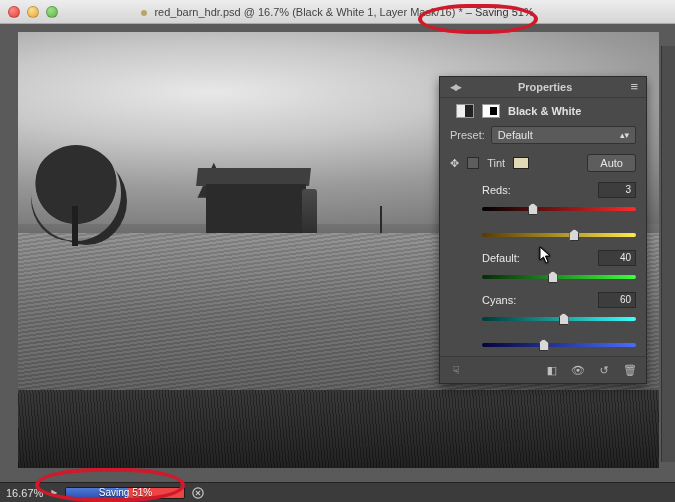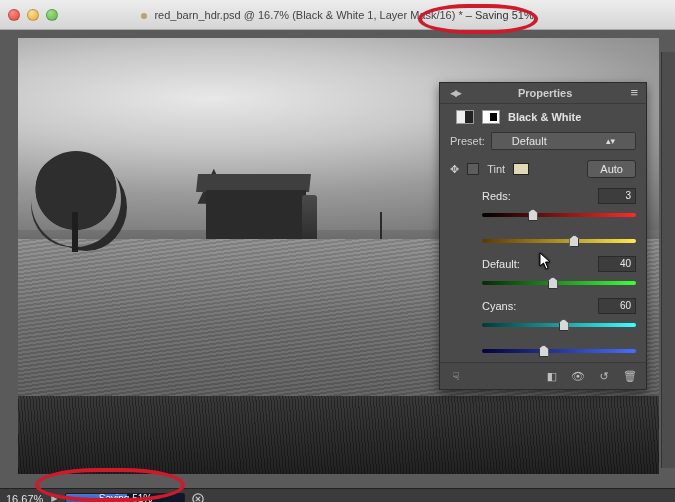--- a/index.html
+++ b/index.html
@@ -1,18 +1,18 @@
 <!DOCTYPE html>
 <html><head>
 <meta charset="utf-8">
 <style>
   * { box-sizing: border-box; margin: 0; padding: 0; font-family: "Lucida Grande", Helvetica, Arial, sans-serif; }
   body { background: #fff; width: 675px; height: 502px; position: relative; overflow: hidden; }
   .titlebar {
-    height: 30px; background: linear-gradient(#ededed, #d5d5d5);
+    height: 24px; background: linear-gradient(#ededed, #d5d5d5);
     border-bottom: 1px solid #aaa; display: flex; align-items: center;
     padding: 0 8px; font-size: 11px; color: #333; position: relative;
   }
   .traffic { display: flex; gap: 7px; position: absolute; left: 8px; }
   .tl { width: 12px; height: 12px; border-radius: 50%; border: 1px solid rgba(0,0,0,0.2); }
   .tl.red { background: radial-gradient(circle at 35% 30%, #ff8b82, #e2443a); }
   .tl.yel { background: radial-gradient(circle at 35% 30%, #ffe08a, #e1a73e); }
   .tl.grn { background: radial-gradient(circle at 35% 30%, #9be28a, #63b147); }
   .title-center { flex: 1; text-align: center; white-space: nowrap; }
   .tab-dot { display:inline-block; width:6px; height:6px; border-radius:50%; background:#b9a46b; margin-right:4px; vertical-align:middle; }
@@ -82,21 +82,21 @@
   .subhead { display:flex; align-items:center; gap:8px; padding:6px 16px 4px; }
   .icon-box { width:18px; height:14px; border:1px solid #999; display:inline-block;
     background:linear-gradient(90deg,#eee 50%,#222 50%); }
   .icon-box.mask { background:#fff; position:relative; }
   .icon-box.mask::after { content:""; position:absolute; inset:2px 2px 2px 7px; background:#000; }
   .subhead-label { font-weight:bold; color:#e2e2e2; }
   .preset-row { display:flex; align-items:center; gap:6px; padding:4px 10px; }
   .preset-row label { color:#cfcfcf; }
   .select { flex:1; height:18px; background:#5a5a5a; border:1px solid #333;
     border-radius:2px; display:flex; align-items:center; justify-content:space-between;
-    padding:0 20px; color:#e5e5e5; cursor:pointer; }
+    padding:0 6px; color:#e5e5e5; cursor:pointer; }
   .select .caret { font-size:9px; color:#ddd; }
   .tint-row { display:flex; align-items:center; gap:8px; padding:6px 10px; }
   .tint-row .swatch { width:16px; height:12px; background:#e0d9b3; border:1px solid #222; }
   .chk { width:12px; height:12px; background:#5d5d5d; border:1px solid #2a2a2a; display:inline-block; }
   .auto-btn { margin-left:auto; background:#5d5d5d; border:1px solid #2e2e2e;
     border-radius:3px; color:#e6e6e6; padding:2px 12px; cursor:pointer; font-size:11px; }
   .slider-row { padding:4px 10px 2px;margin-left:32px; }
   .slider-line { display:flex; align-items:center; justify-content:space-between; }
   .slider-line .lab { color:#e8e8e8; }
   .valbox { width:38px; height:16px; background:#3d3d3d; border:1px solid #2a2a2a;
@@ -114,21 +114,21 @@
   .cursor svg { filter: drop-shadow(0 0 1px #000); }
 
   .statusbar {
     height:20px; background:#3b3b3b; color:#ddd; font-size:11px;
     display:flex; align-items:center; padding:0 6px; gap:8px;
     border-top:1px solid #222;
   }
   .zoom { color:#e0e0e0; }
   .sb-tri { color:#bbb; font-size:8px; }
   .progress-wrap { display:flex; align-items:center; gap:6px; }
-  .progress { position:relative; width:120px; height:12px; background:#0f172a;
+  .progress { position:relative; width:120px; height:12px; background:#ef4444;
     border:1px solid #1c1c1c; border-radius:2px; overflow:hidden;text-align:right; }
   .progress .fill { position:absolute; left:0; top:0; bottom:0; background:linear-gradient(#4e79d6,#2b52b3); }
   .progress .ptxt { position:absolute; inset:0; display:flex; align-items:center; justify-content:center;
     font-size:10px; color:#fff; text-shadow:0 1px 1px rgba(0,0,0,0.6); }
   .stop { width:14px; height:14px; color:#c8c8c8; cursor:pointer; display:flex; align-items:center; justify-content:center; }
   .scroll-right { position:absolute; right:0; top:22px; bottom:20px; width:14px;
     background:#4d4d4d; border-left:1px solid #333; }
   
   .bar.reds    { background: linear-gradient(90deg,#000,#ff2a2a); }
   .bar.yellows { background: linear-gradient(90deg,#5a3a00,#ffe94a); }

